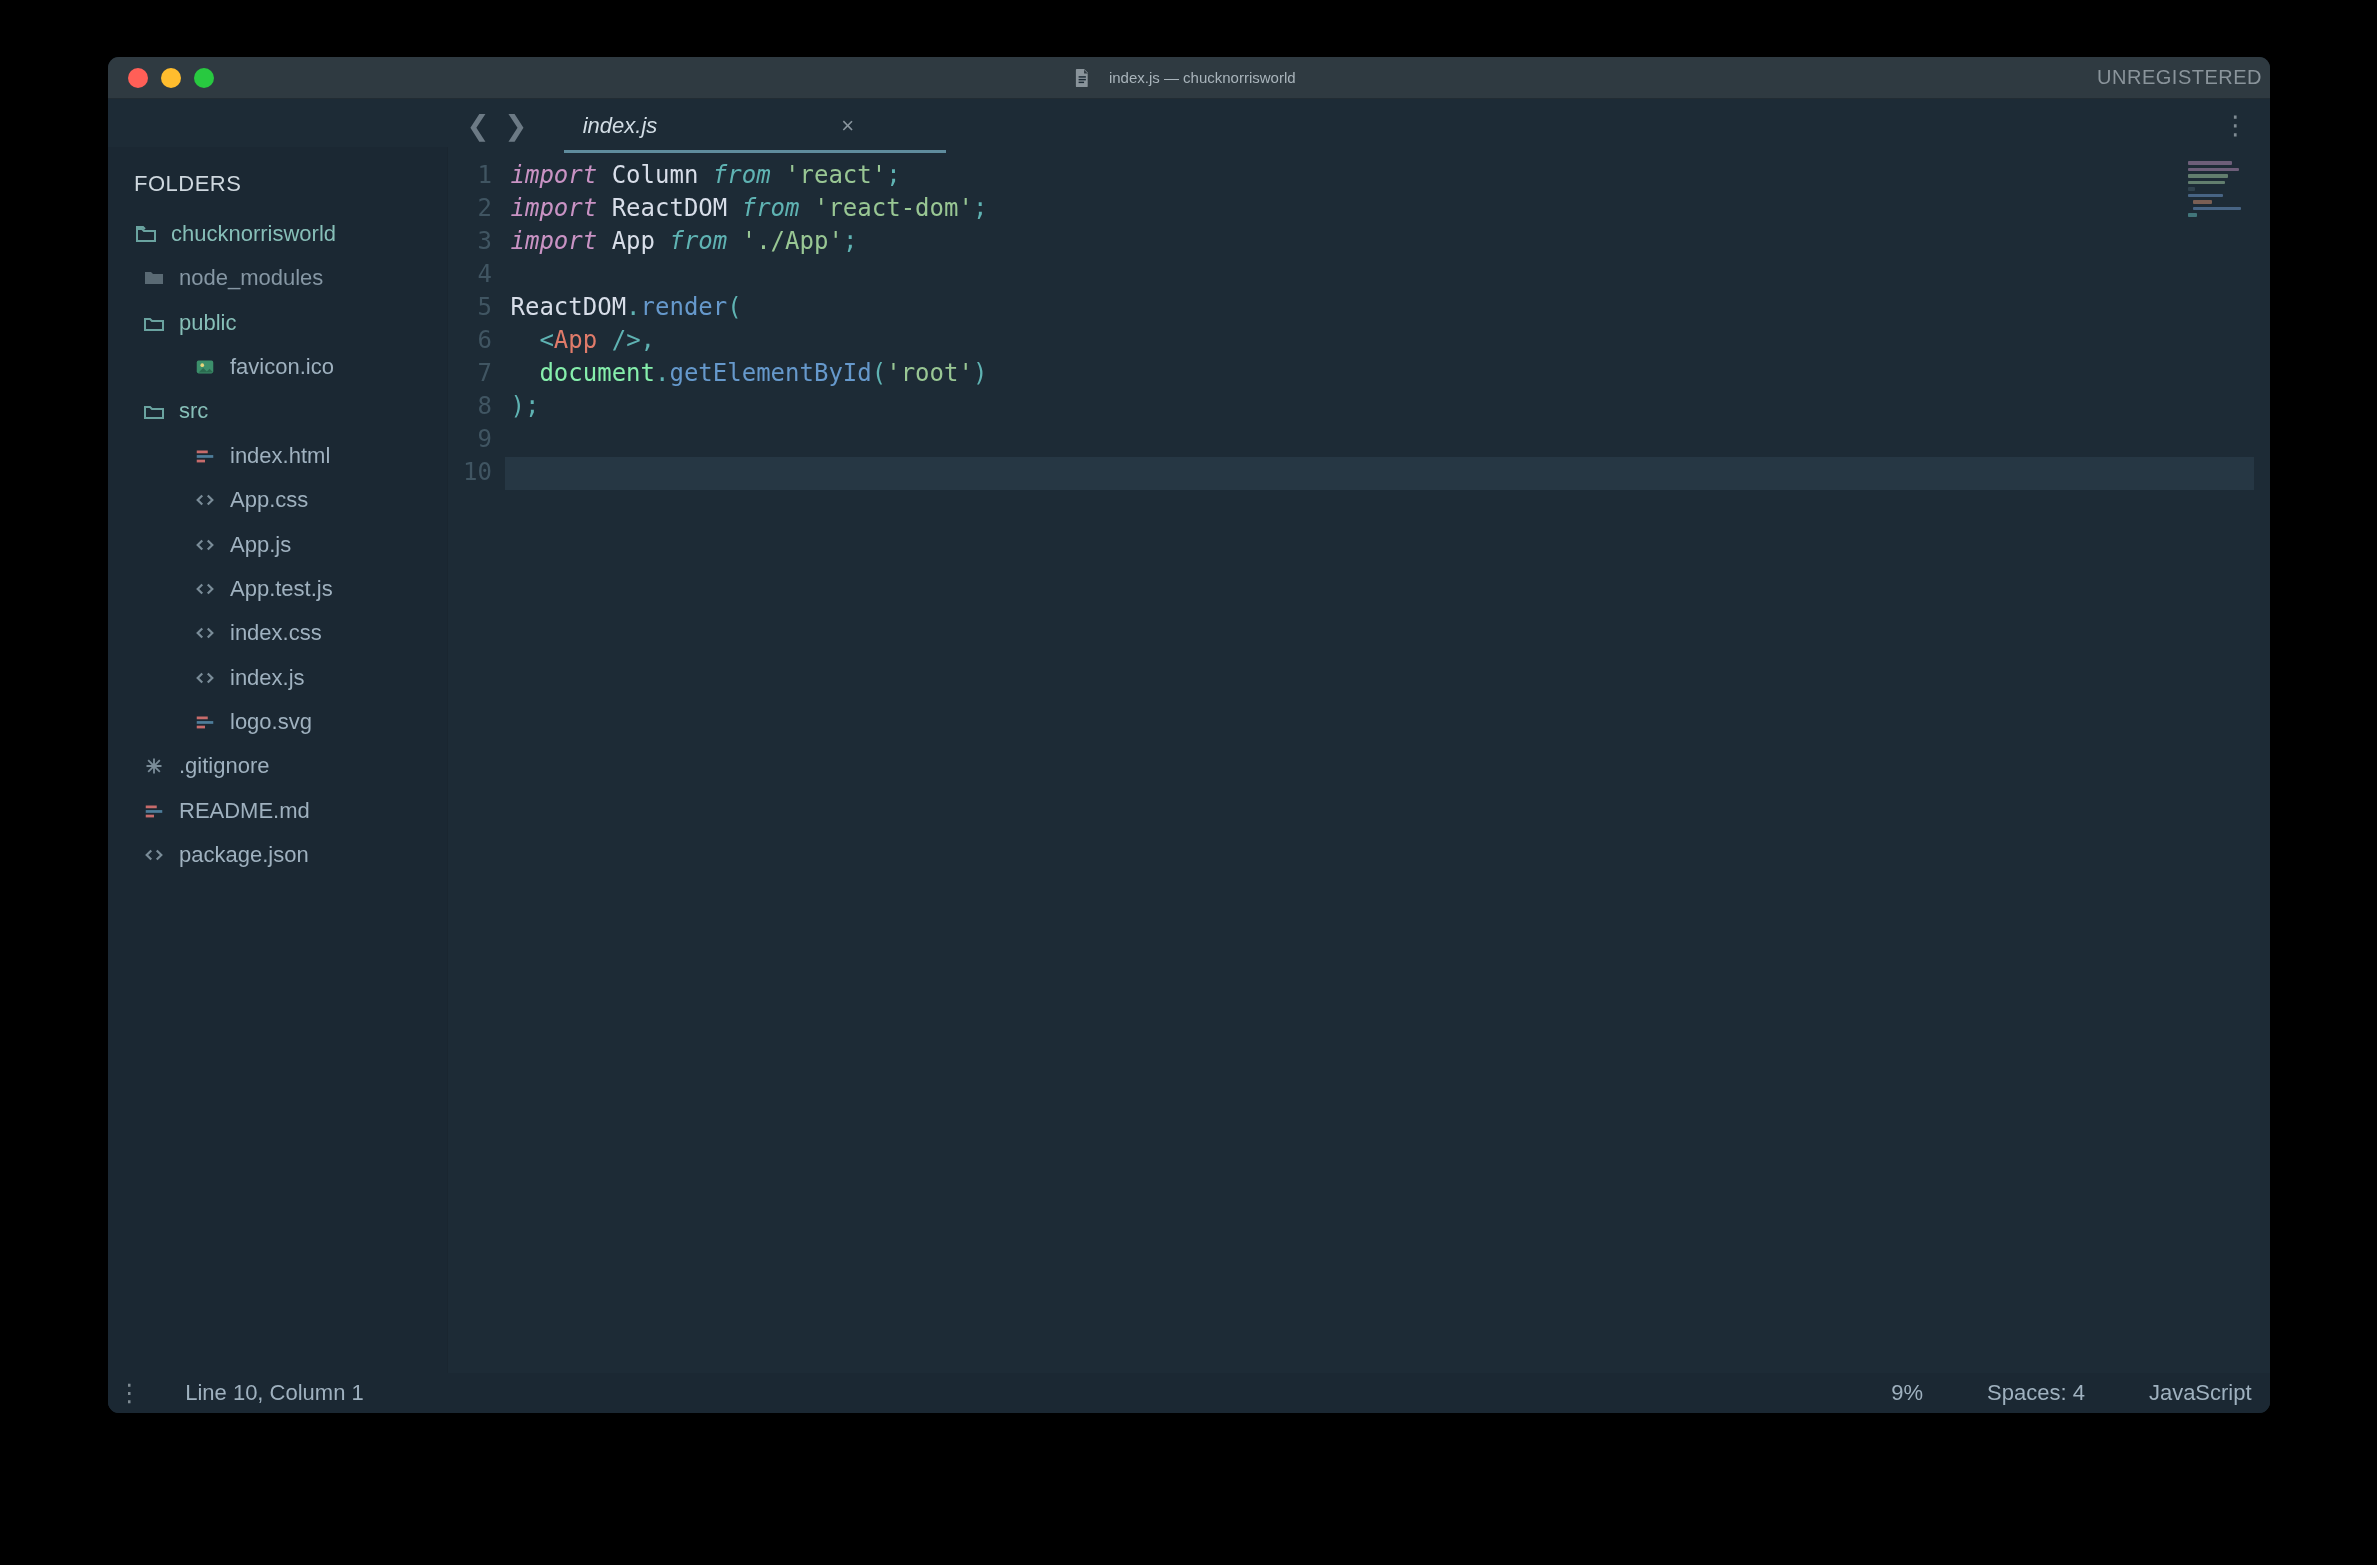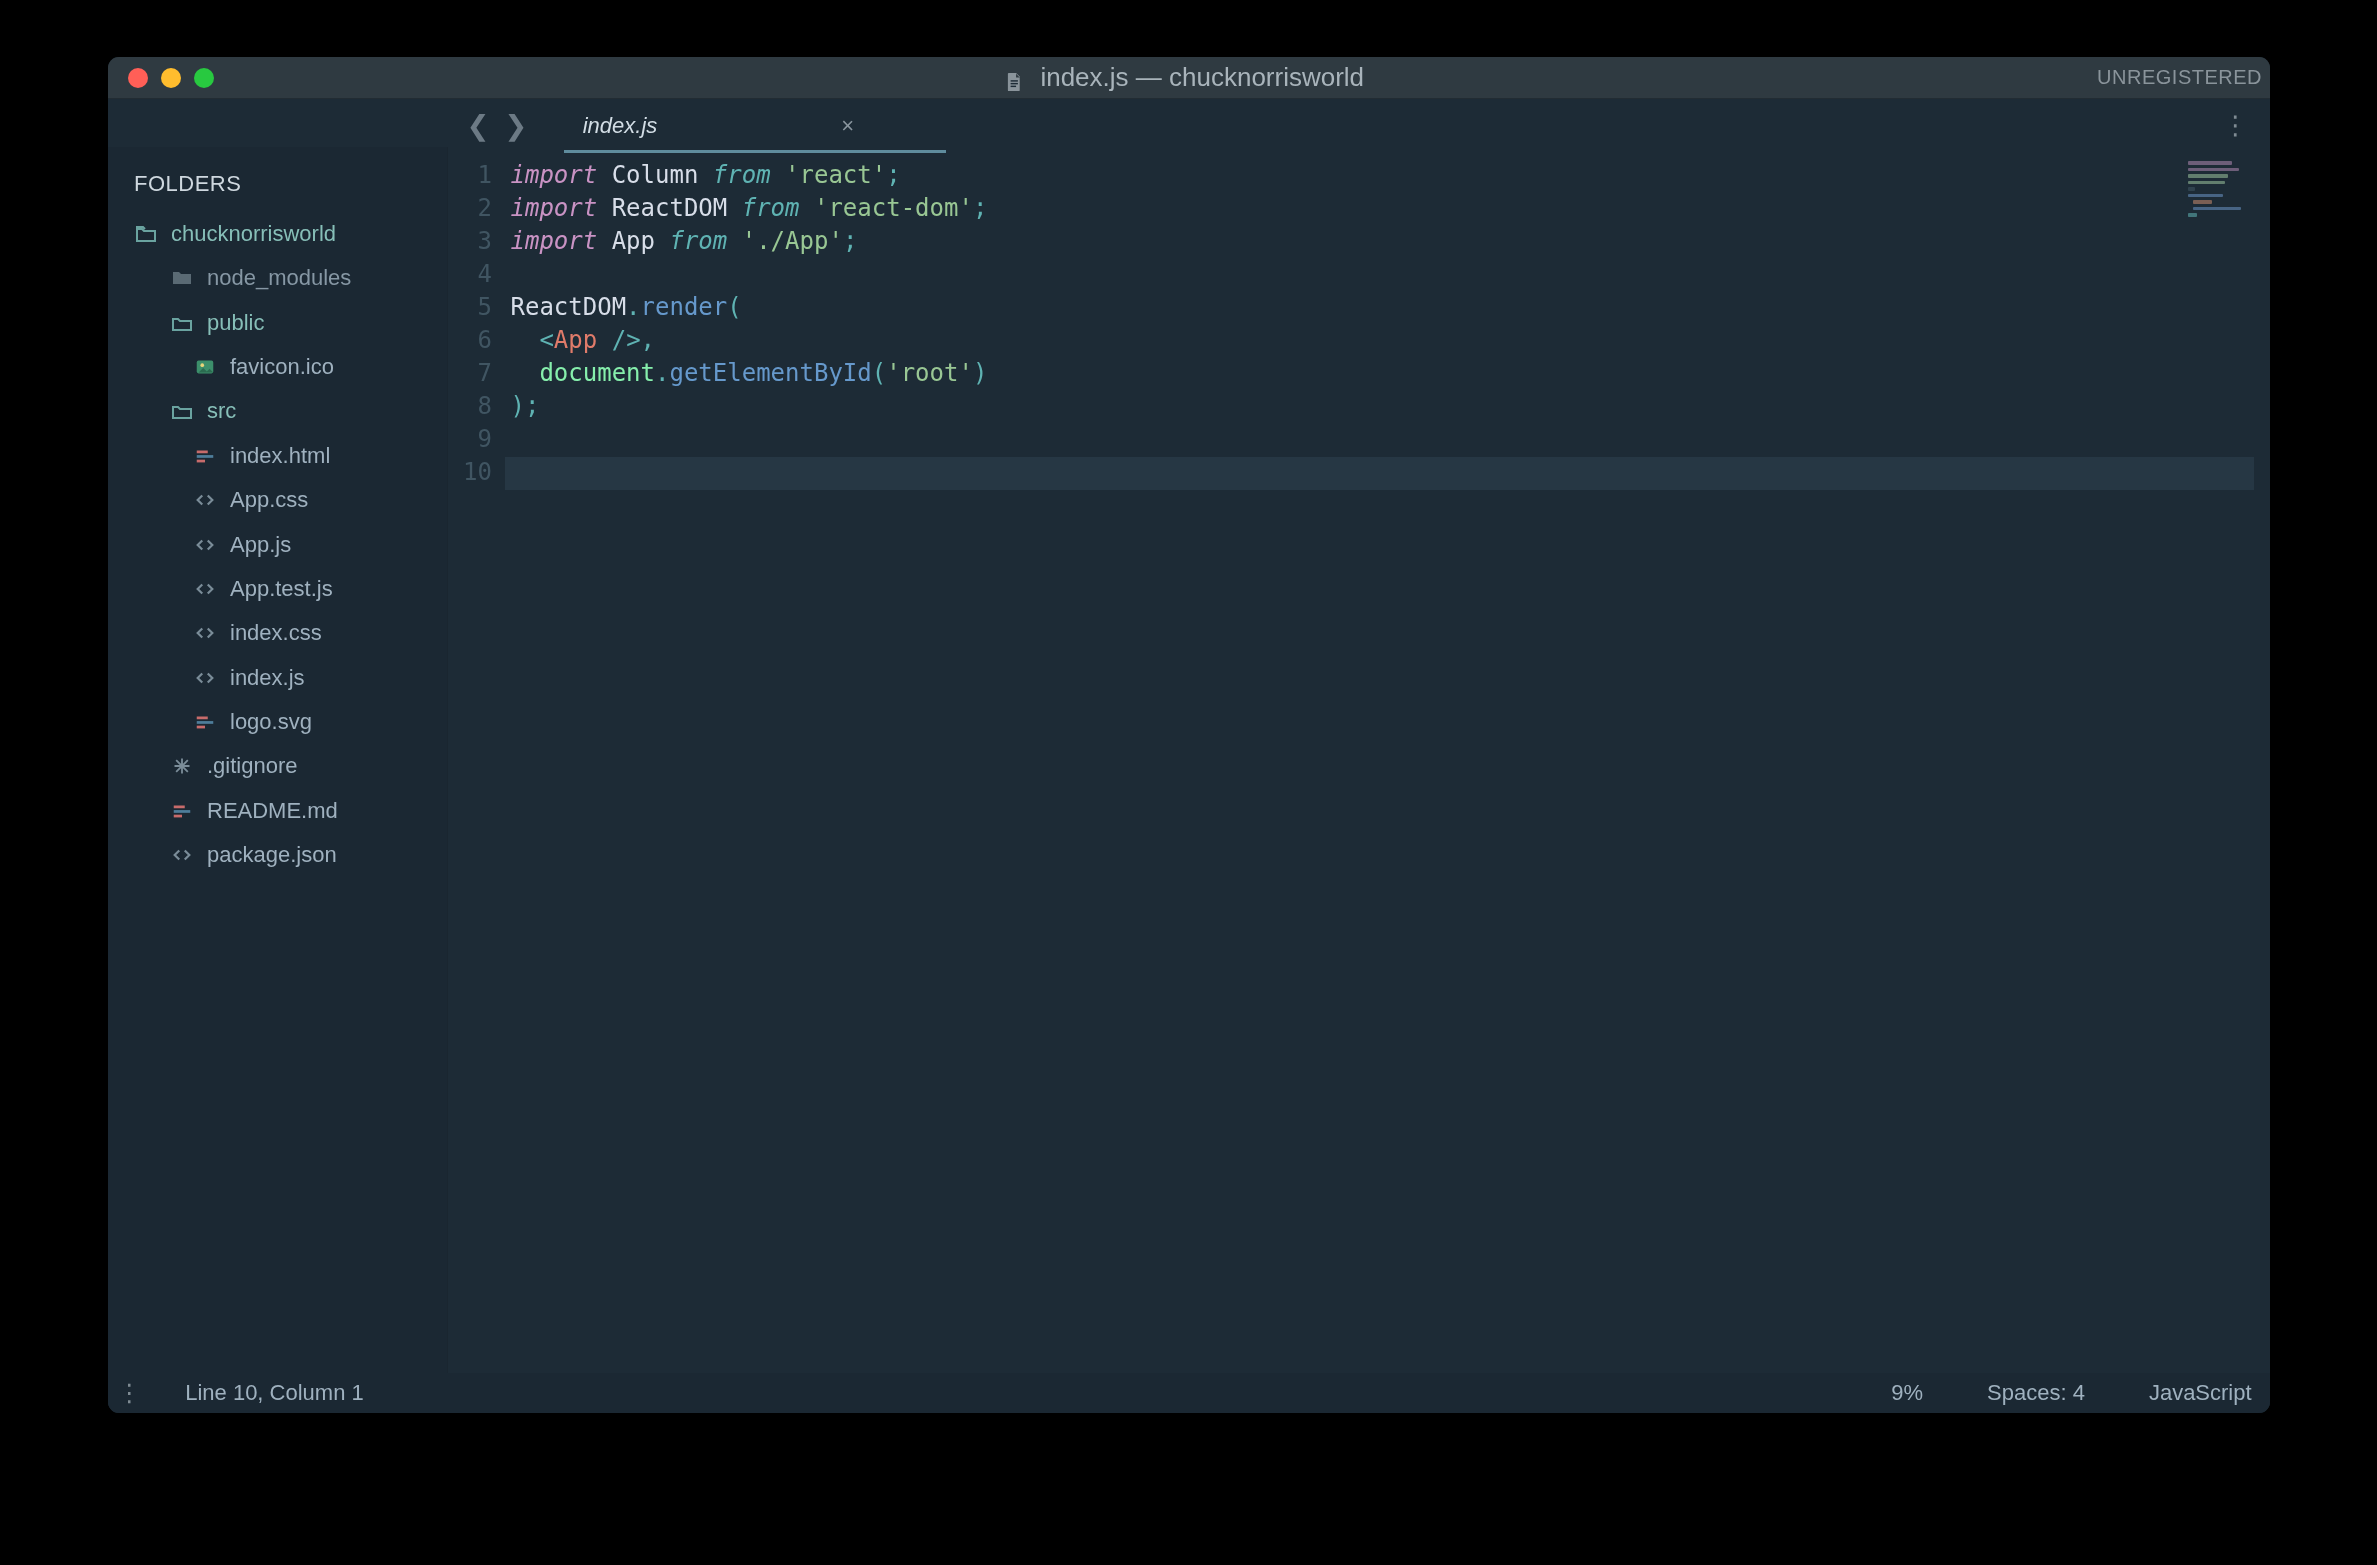--- a/index.html
+++ b/index.html
@@ -25,21 +25,21 @@
     position: relative;
     border-bottom: 0.9px solid #222c33;
   }
   .traffic { display: flex; gap: 13px; margin-left: 20px; }
   .light { width: 20px; height: 20px; border-radius: 50%; }
   .light.red { background: #ff5f57; }
   .light.yellow { background: #ffbd2e; }
   .light.green { background: #28c940; }
   .title-center {
     position: absolute; left: 0; right: 8px; text-align: center;
-    color: #a9b4bb; font-size: 26px; pointer-events: none;
+    color: #a9b4bb; font-size: 15px; pointer-events: none;
     display: flex; align-items: center; justify-content: center; gap: 18px;
   }
   .title-center .doc-icon { display: inline-block; width: 16.5px; height: 20px; }
   .title-right {
     margin-left: auto; margin-right: 8px;
     color: #8a949b; font-size: 20px; letter-spacing: 0.5px;
   }
 
   
   .body { flex: 1; display: flex; min-height: 0; }
@@ -61,21 +61,21 @@
   }
   .tree { list-style: none; }
   .tree li { white-space: nowrap; }
   .row {
     display: flex; align-items: center; gap: 13px;
     padding: 9.2px 14.7px 9.2px 0;
     cursor: default;
   }
   .row .icon { width: 24px; height: 24px; display: flex; align-items: center; justify-content: center; flex: none; }
   .d0 { padding-left: 26px; }
-  .d1 { padding-left: 62px; }
+  .d1 { padding-left: 34px; }
   .d2 { padding-left: 85px; }
   .lbl { color: #9fb1bf; }
   .lbl.muted { color: #8697a4; }
   .lbl.folder { color: #87bfb8; }
 
   
   .i-folder-open svg, .i-folder svg, .i-code svg, .i-img svg, .i-lines svg, .i-asterisk svg, .i-doc svg { display:block; }
 
   
   .main { flex: 1; display: flex; flex-direction: column; min-width: 0; background: #1d2b36; }

